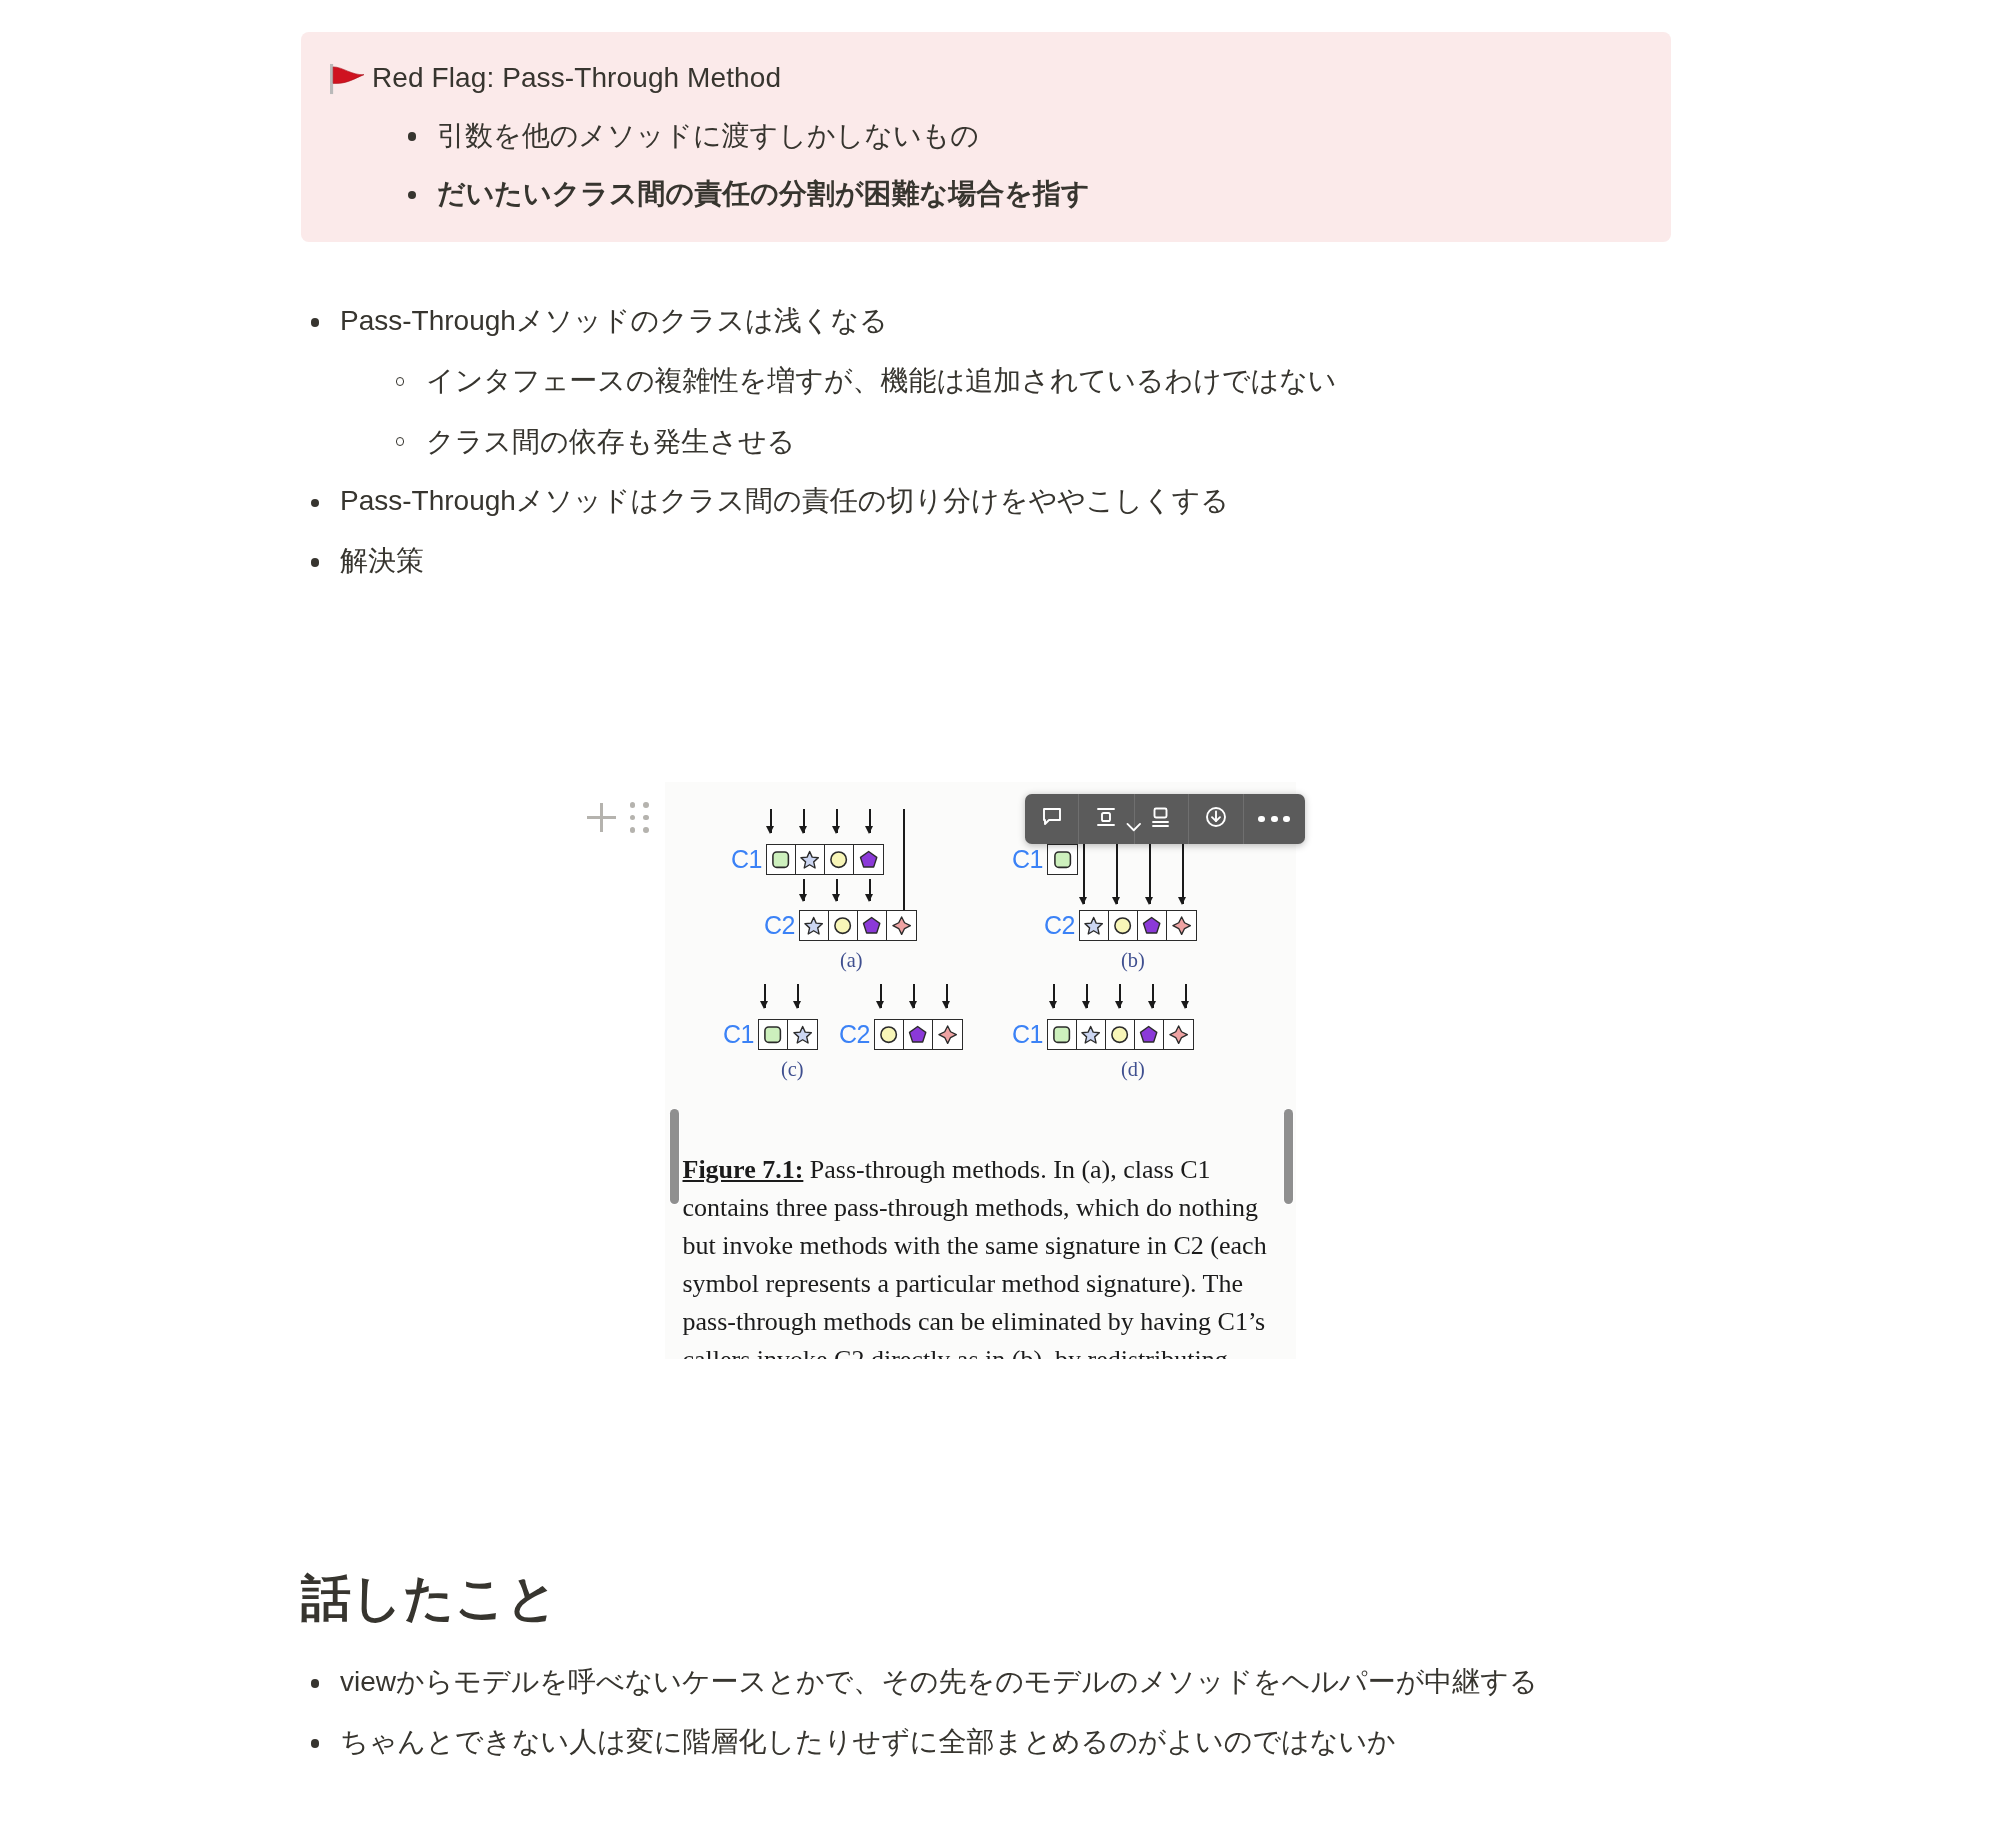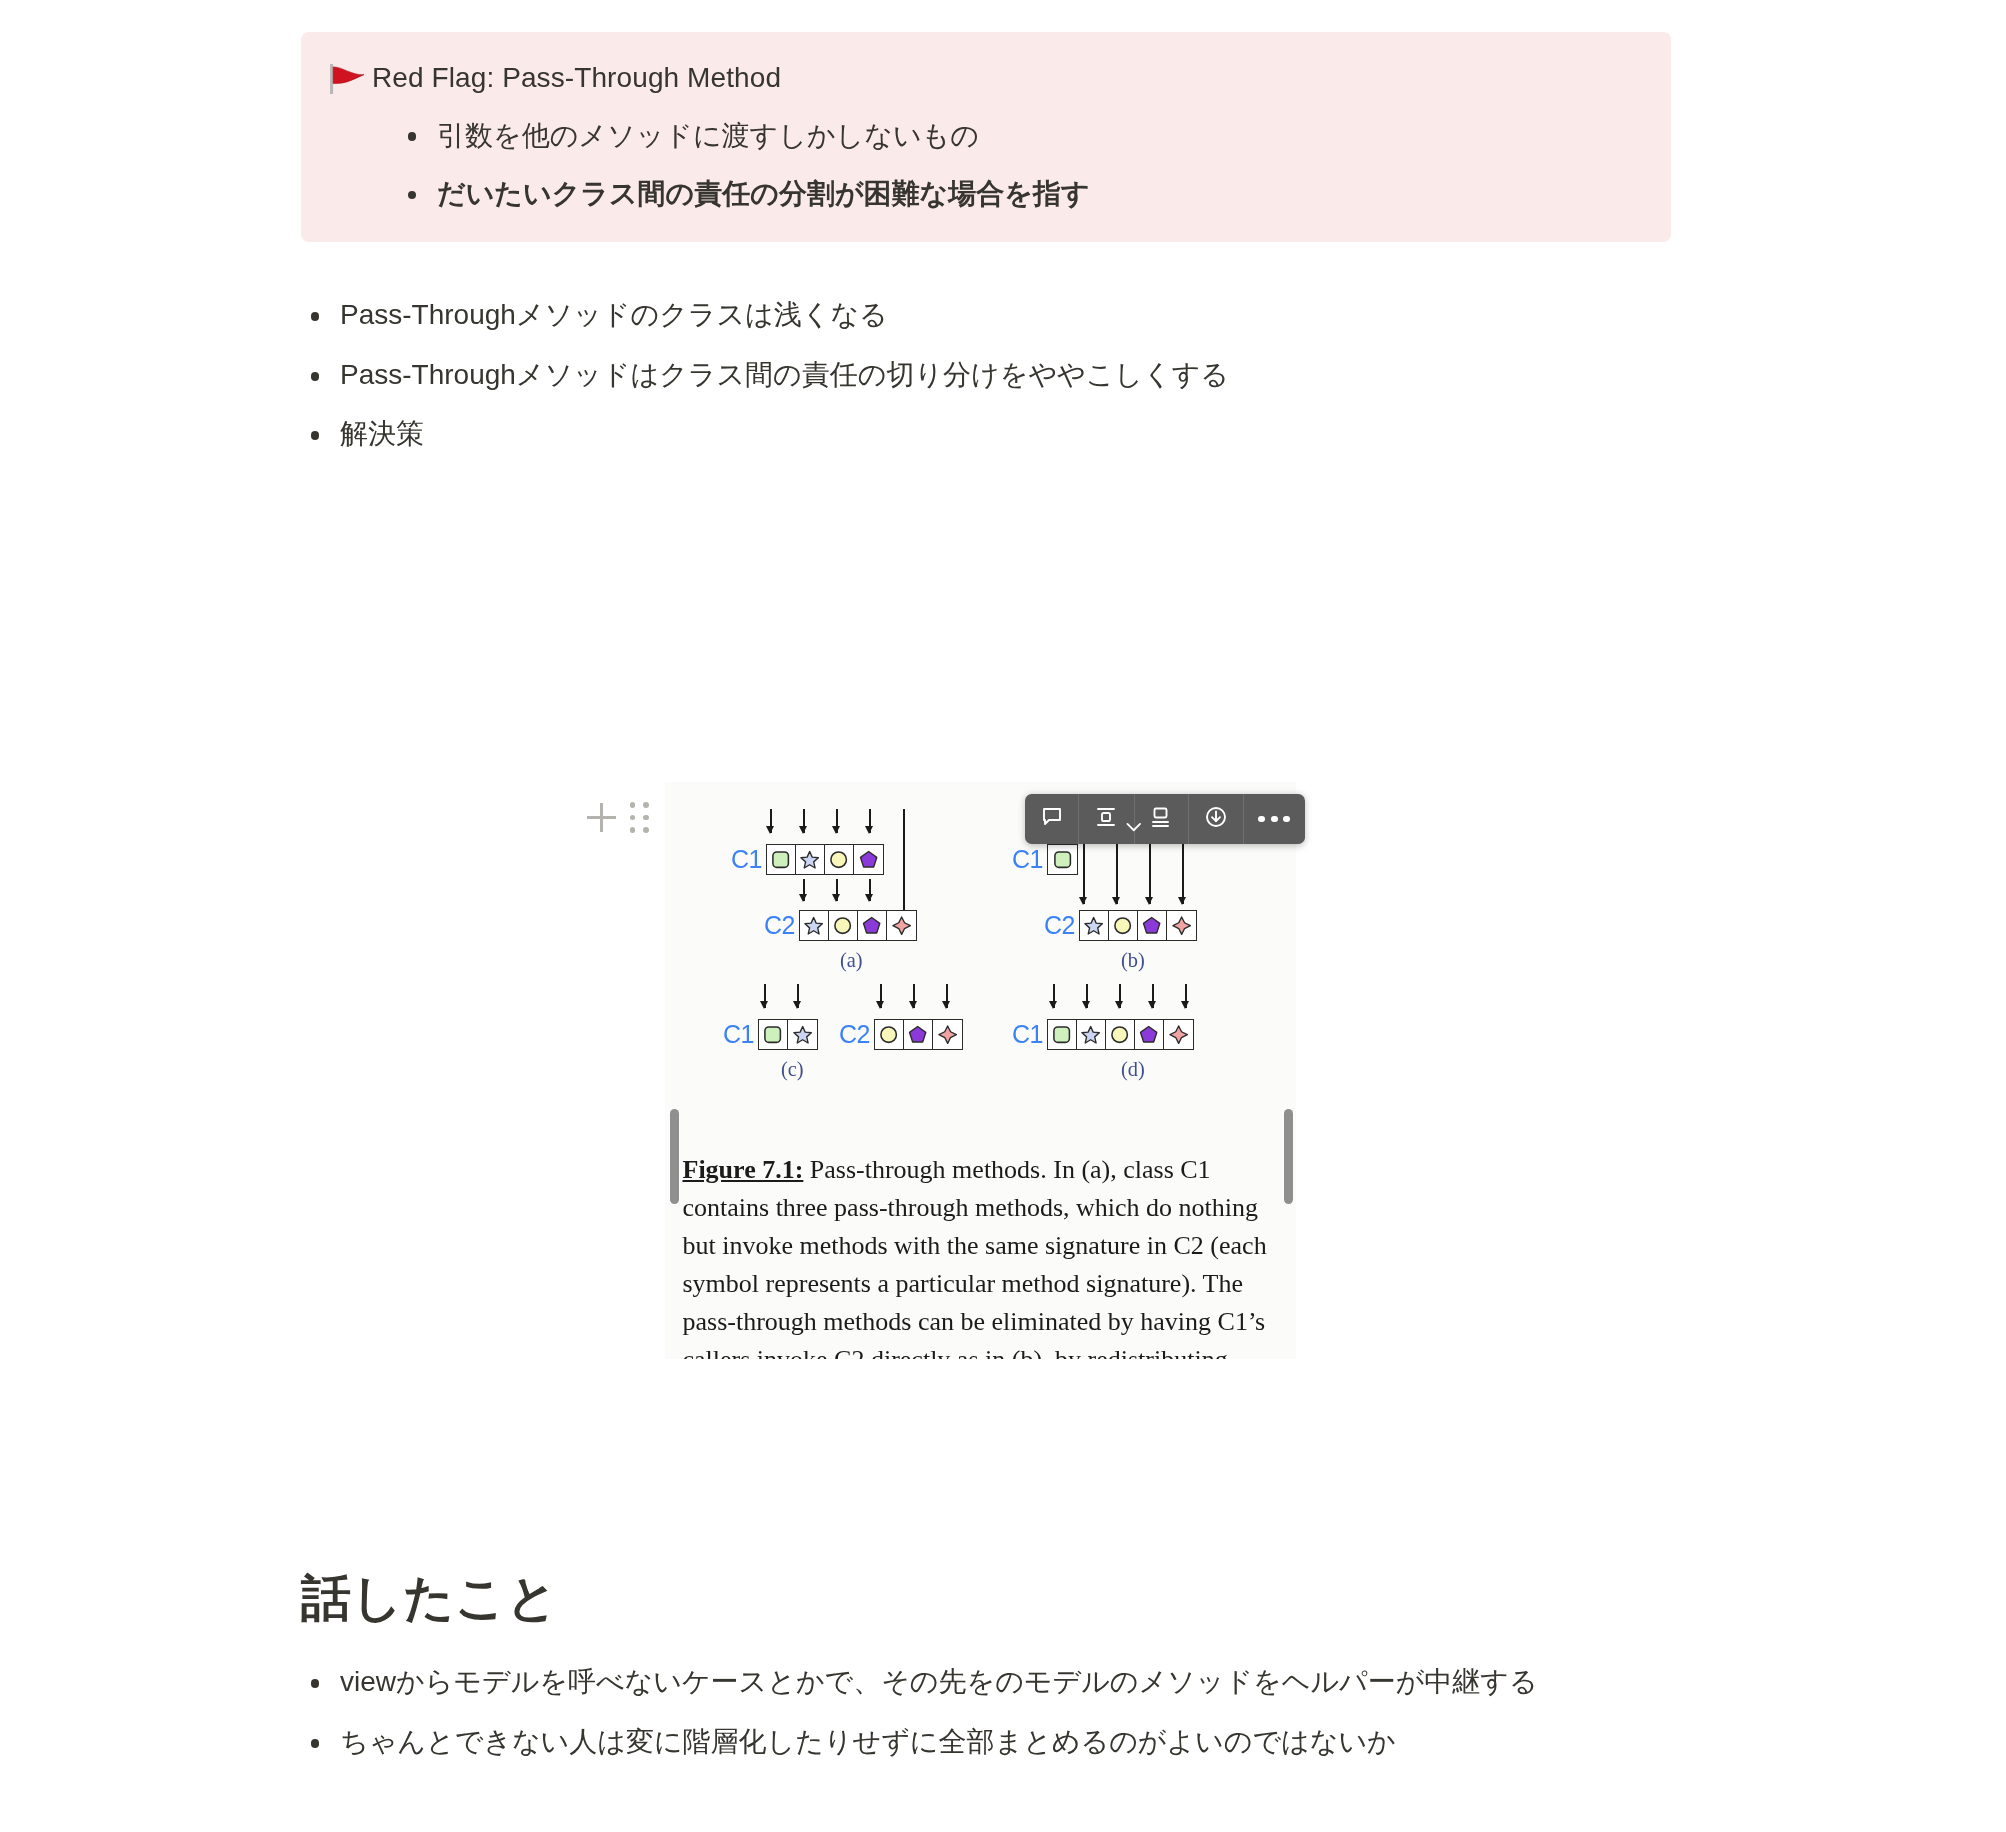--- a/index.html
+++ b/index.html
@@ -72,21 +72,21 @@
     width: 8.7px;
     height: 8.7px;
     border-radius: 50%;
     background: #37352f;
   }
 
   
   .body-list {
     position: absolute;
     left: 301px;
-    top: 294px;
+    top: 300px;
     width: 1378px;
     list-style: none;
     margin: 0;
     padding: 0;
   }
   .lvl1 {
     position: relative;
     font-size: 28px;
     line-height: 1.5;
     color: #37352f;
@@ -321,20 +321,24 @@
     </div>
     <ul class="callout-list">
       <li>引数を他のメソッドに渡すしかしないもの</li>
       <li>だいたいクラス間の責任の分割が困難な場合を指す</li>
     </ul>
   </div>
 
   <ul class="body-list">
     <li class="lvl1">
       <span>Pass-Throughメソッドのクラスは浅くなる</span>
+      <ul class="sub-list">
+        <li class="lvl2">インタフェースの複雑性を増すが、機能は追加されているわけではない</li>
+        <li class="lvl2">クラス間の依存も発生させる</li>
+      </ul>
     </li>
     <li class="lvl1">
       <span>Pass-Throughメソッドはクラス間の責任の切り分けをややこしくする</span>
     </li>
     <li class="lvl1">
       <span>解決策</span>
     </li>
   </ul>
 
   <div class="block-controls">

